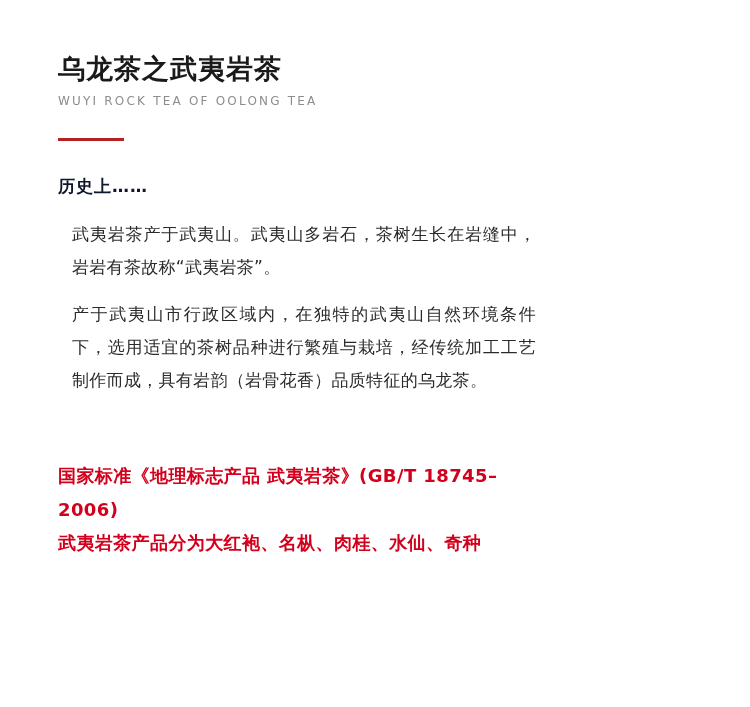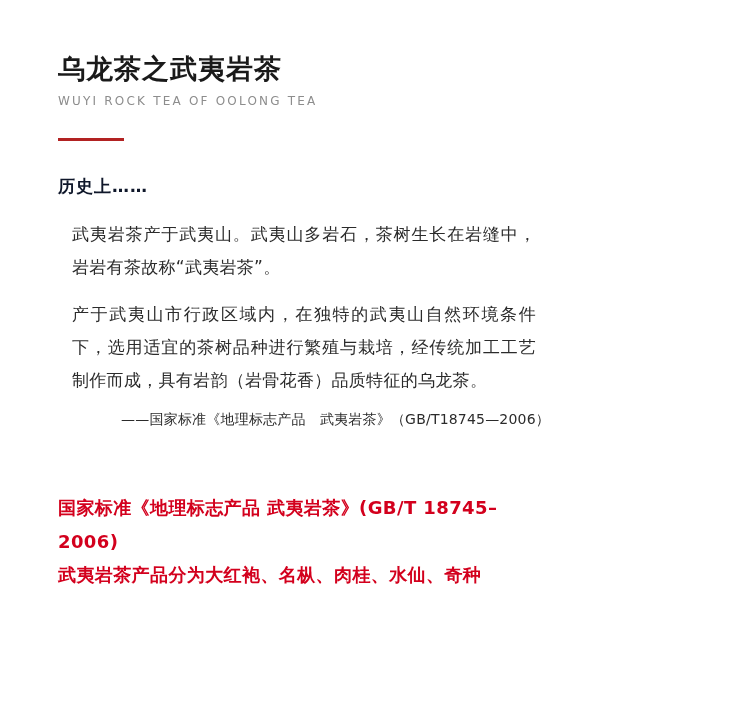--- a/index.html
+++ b/index.html
@@ -85,20 +85,19 @@
 
   <h1 class="title-cn">乌龙茶之武夷岩茶</h1>
   <div class="title-en">WUYI ROCK TEA OF OOLONG TEA</div>
 
   <div class="rule"></div>
 
   <h2 class="sec-head">历史上……</h2>
   <p class="body-text">武夷岩茶产于武夷山。武夷山多岩石，茶树生长在岩缝中，岩岩有茶故称“武夷岩茶”。</p>
 
   <p class="body-text">产于武夷山市行政区域内，在独特的武夷山自然环境条件下，选用适宜的茶树品种进行繁殖与栽培，经传统加工工艺制作而成，具有岩韵（岩骨花香）品质特征的乌龙茶。</p>
-  <p class="source">——国家标准《地理标志产品　武夷岩茶》（GB/T18745—2006）</p>
 
   <div class="red-block">
     <div class="red-line">国家标准《地理标志产品 武夷岩茶》(GB/T 18745–2006)</div>
     <div class="red-line">武夷岩茶产品分为大红袍、名枞、肉桂、水仙、奇种</div>
   </div>
 
 </div>
 
 </body></html>

